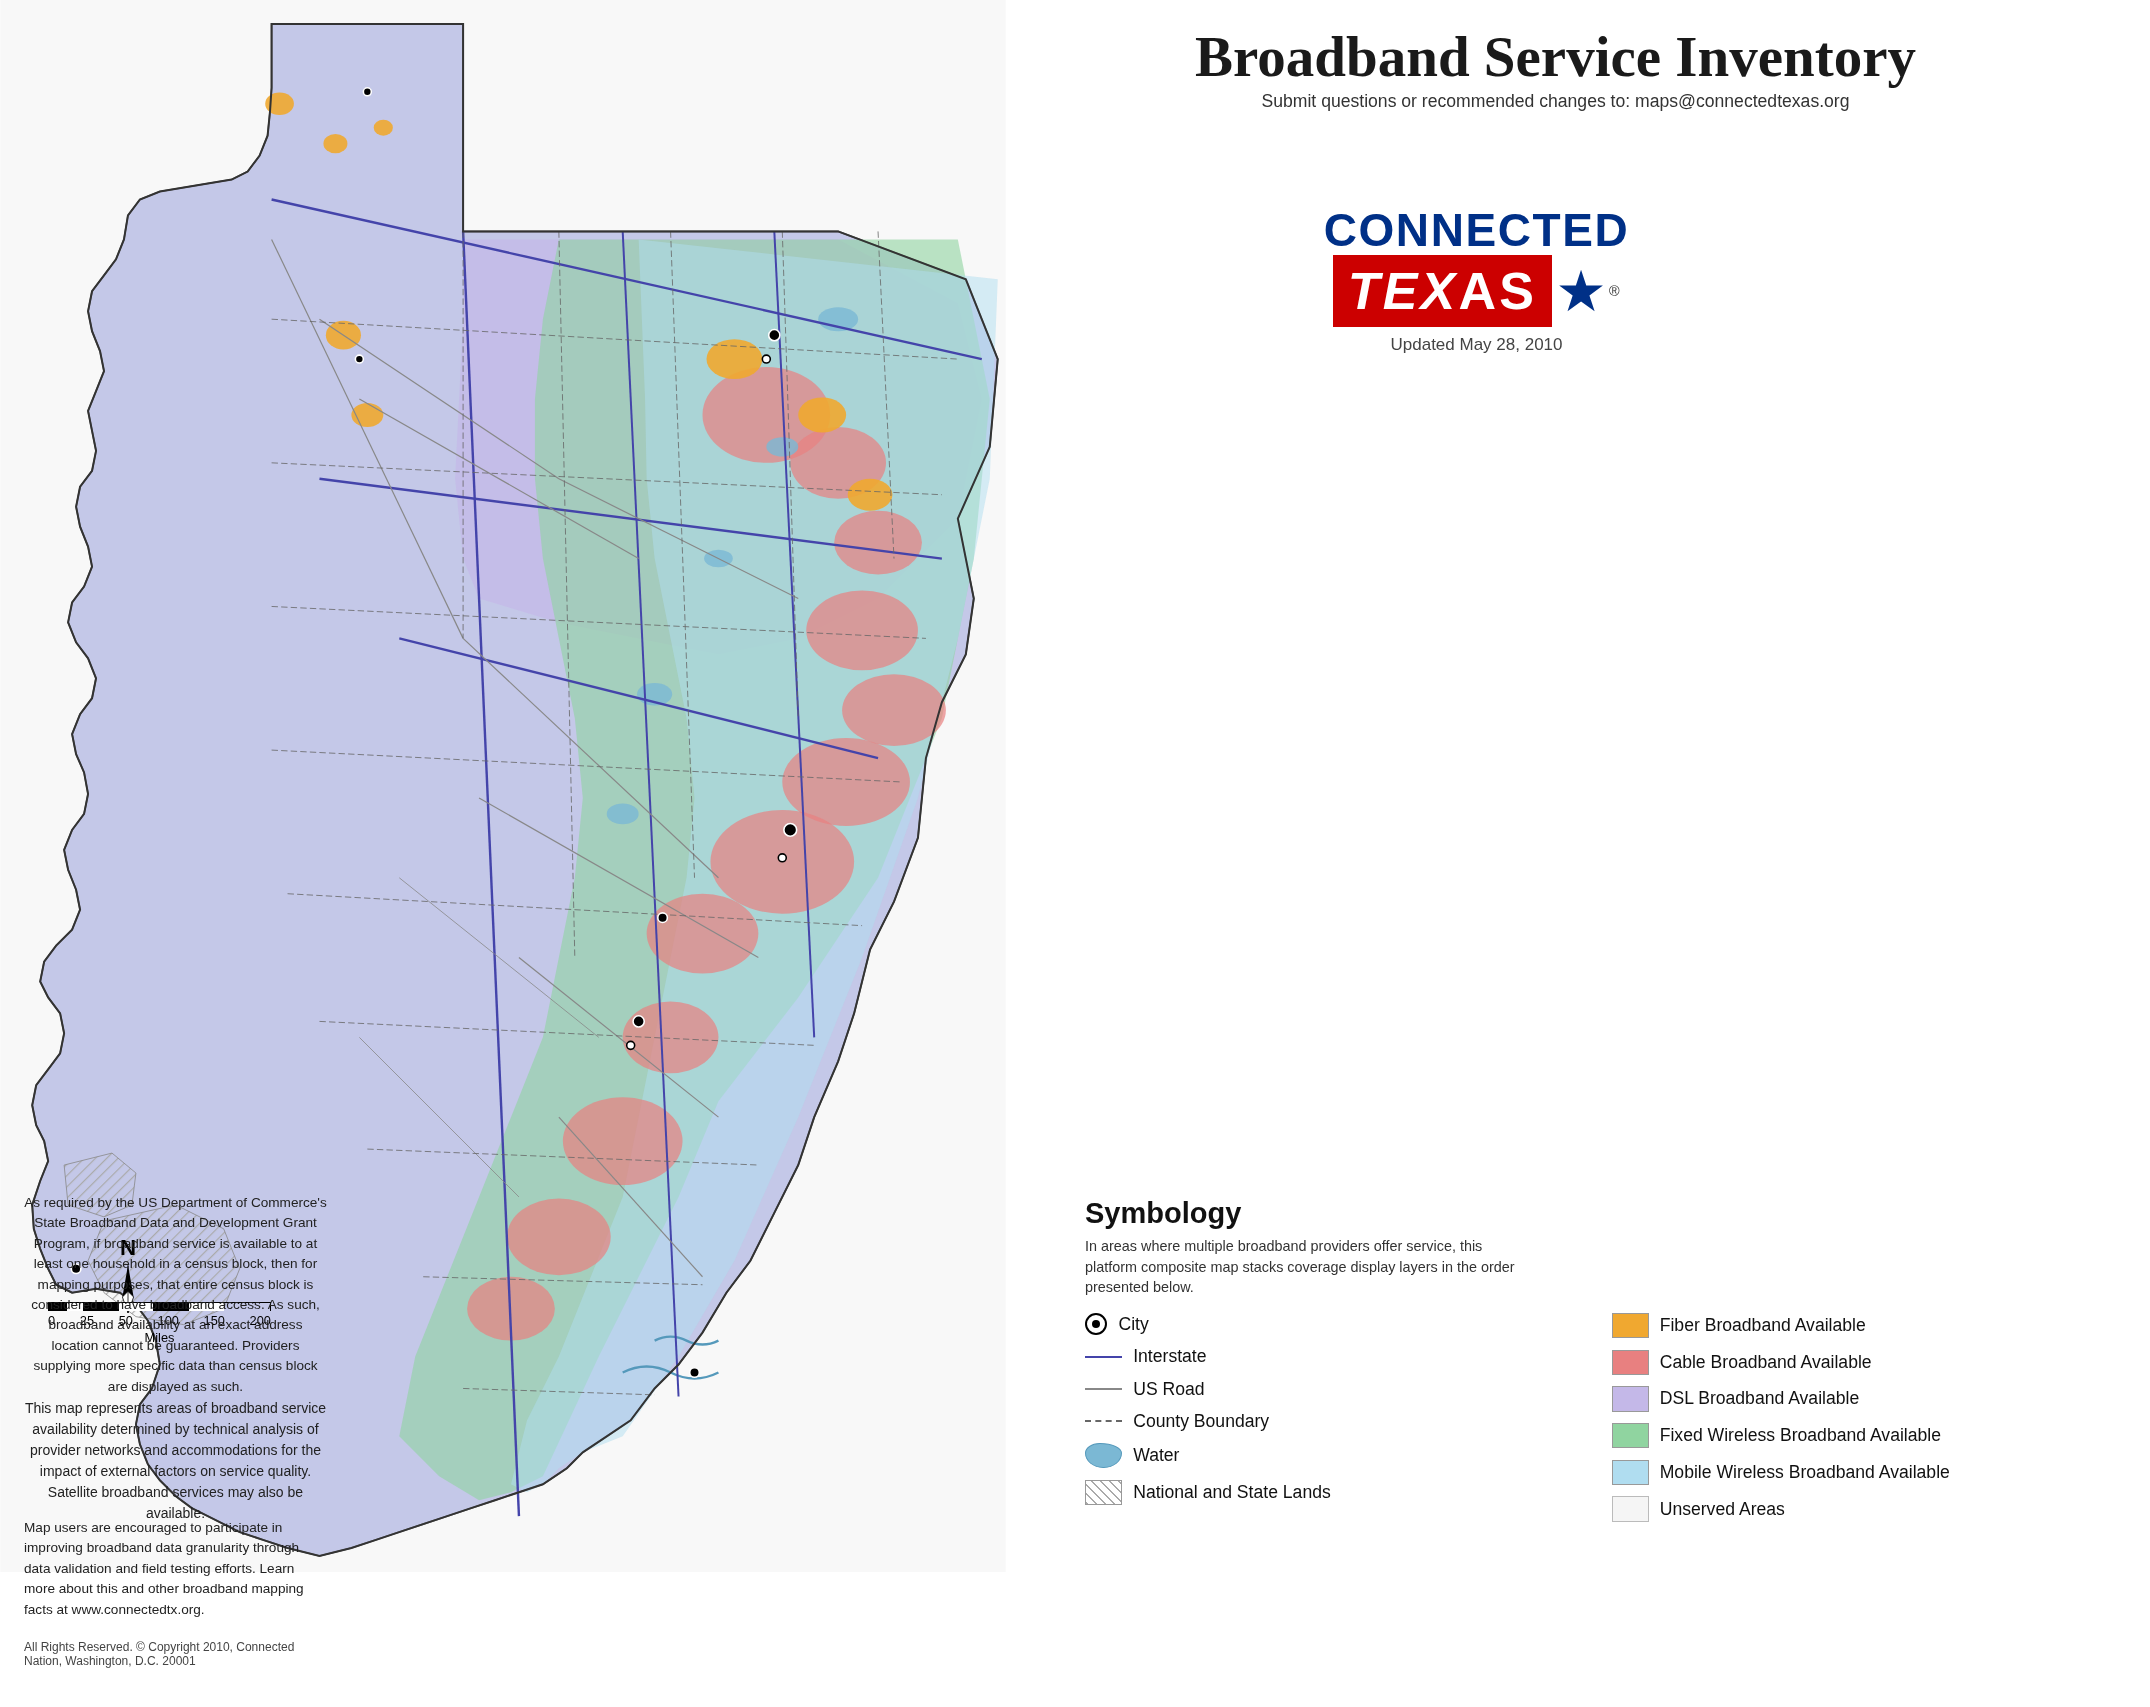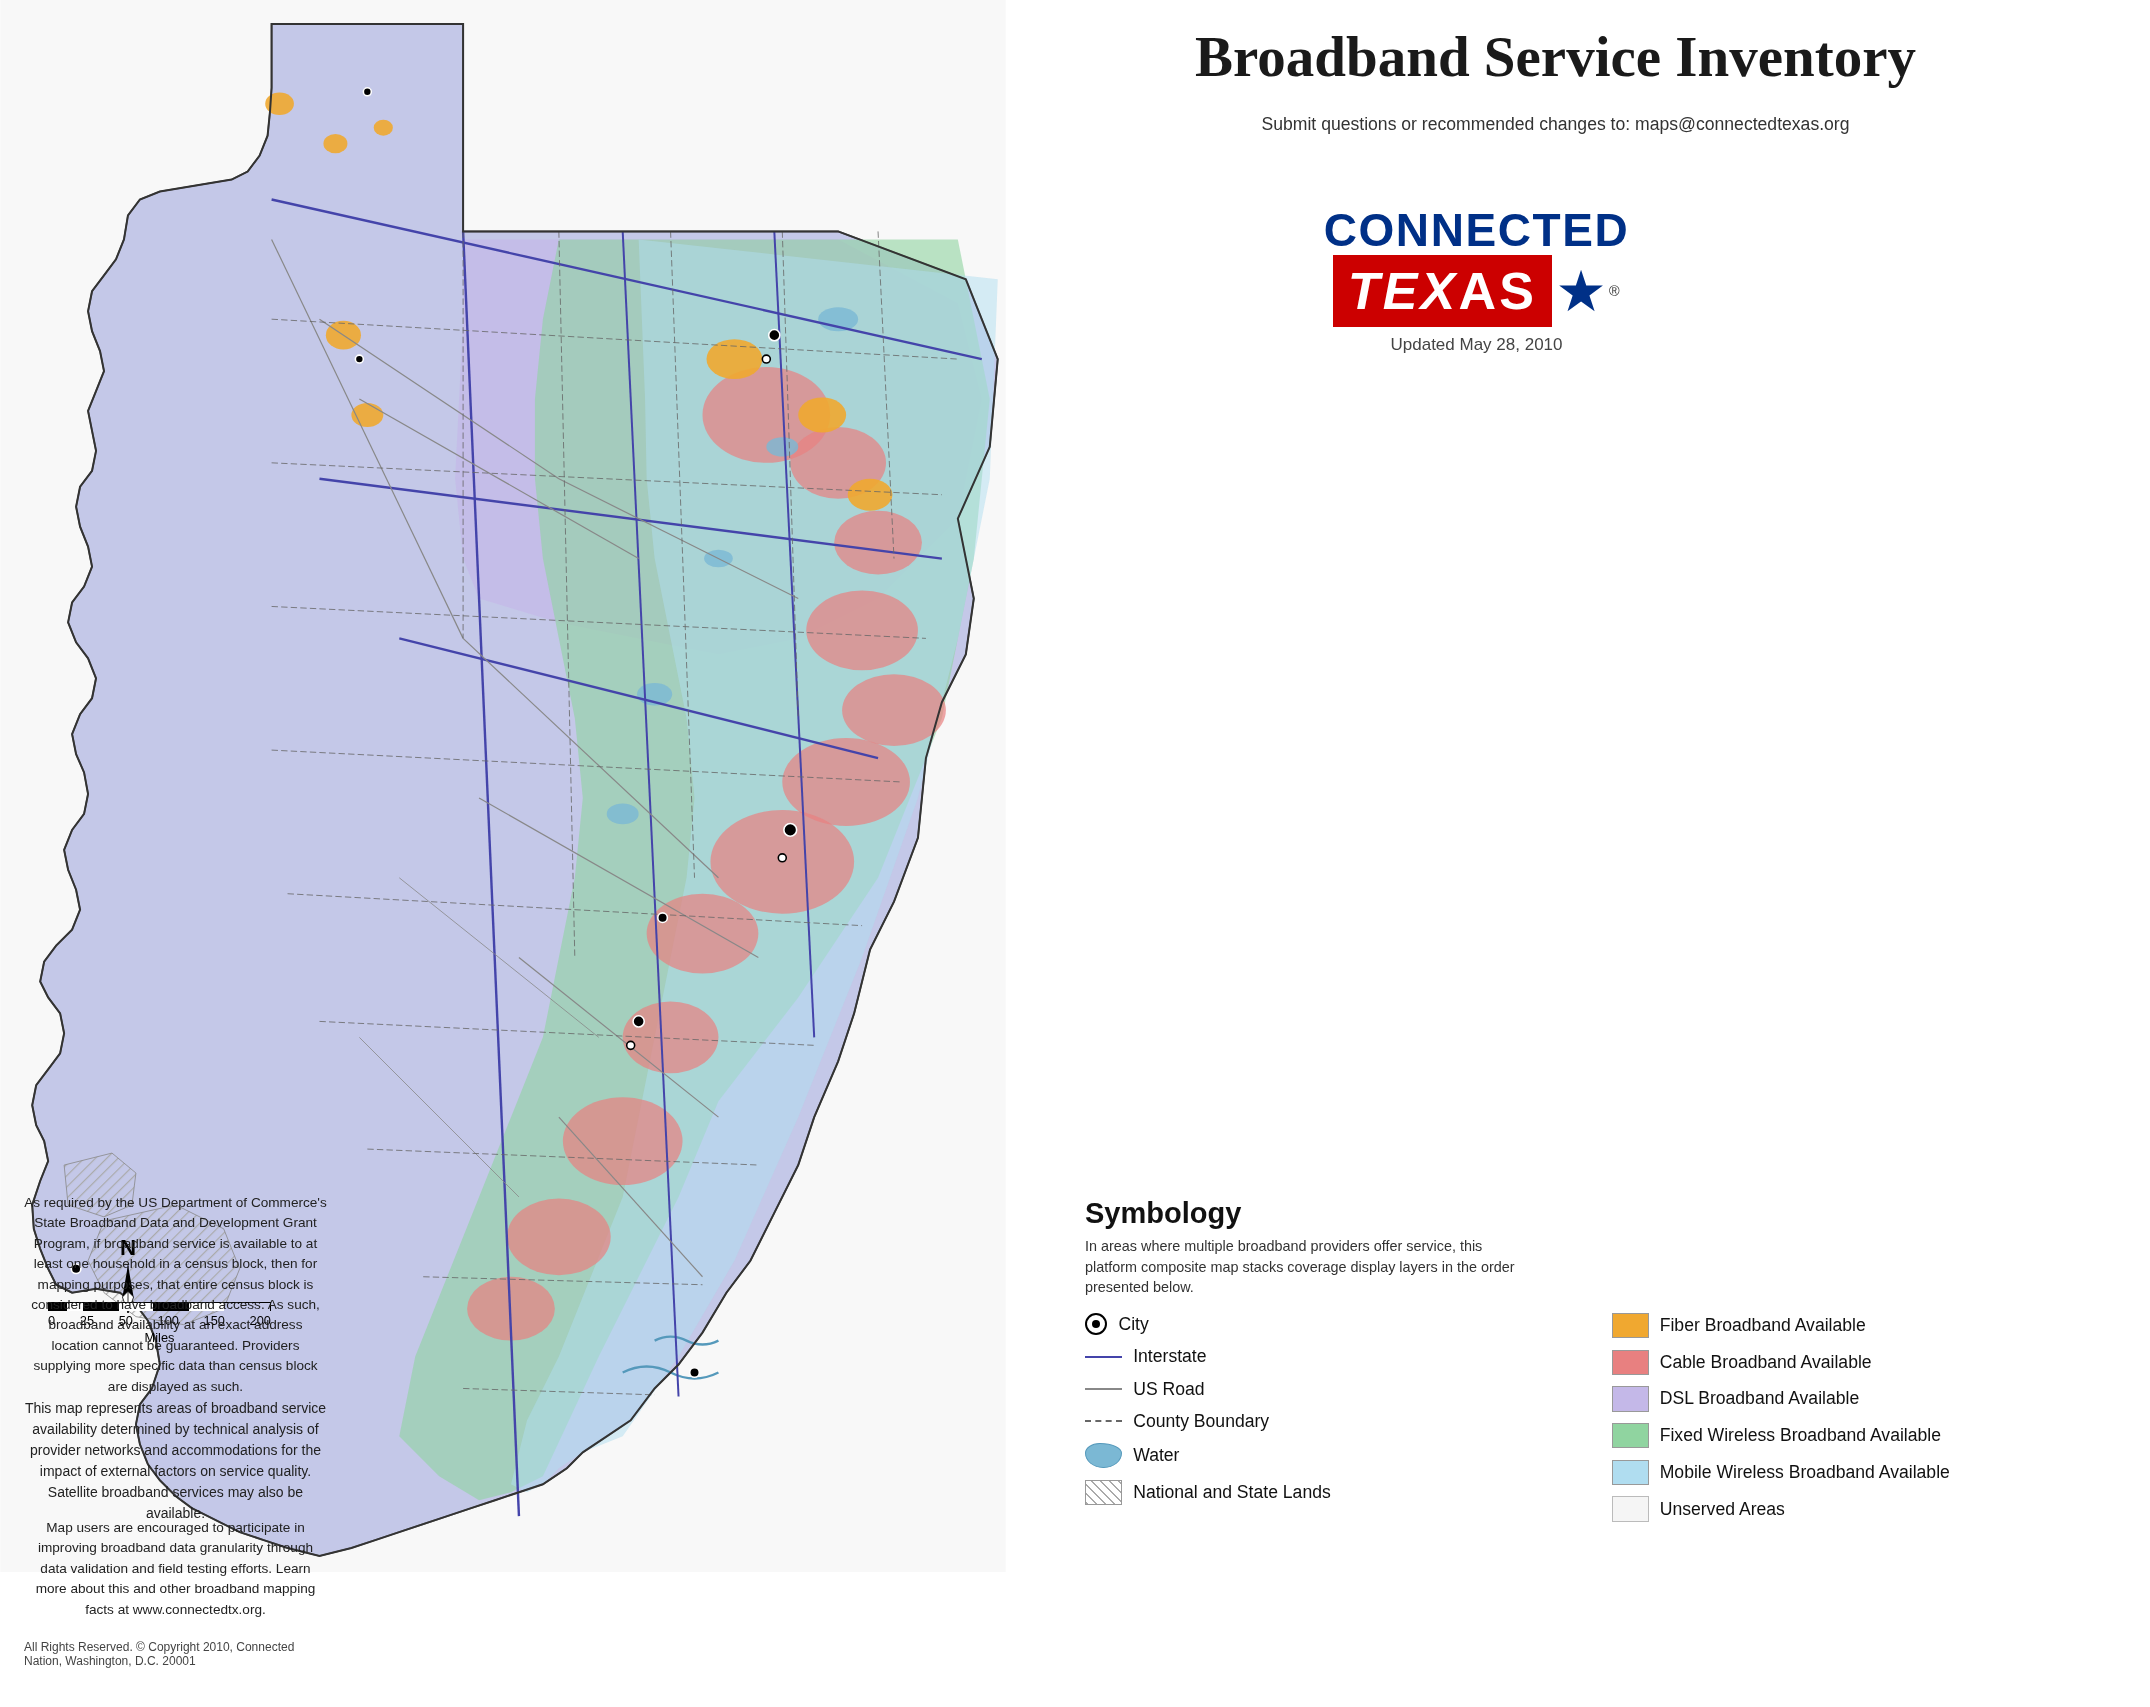--- a/index.html
+++ b/index.html
@@ -23,21 +23,21 @@
     #main-title {
       font-size: 57px;
       font-weight: bold;
       color: #1a1a1a;
       line-height: 1.15;
       font-family: 'Georgia', serif;
     }
     #subtitle-email {
       font-size: 17.6px;
       color: #333;
-      margin-top: 24px;
+      margin-top: 1px;
     }
 
     
     #logo-area {
       position: absolute;
       top: 207px;
       left: 1197px;
       width: 559px;
       text-align: center;
     }
@@ -165,21 +165,20 @@
       text-align: center;
     }
     #left-text-3 {
       position: absolute;
       bottom: 88px;
       left: 24px;
       width: 303px;
       font-size: 13.6px;
       color: #222;
       line-height: 1.5;
-      text-align: center;
     }
     #copyright-text {
       position: absolute;
       bottom: 40px;
       left: 24px;
       width: 303px;
       font-size: 12px;
       color: #444;
     }
 

